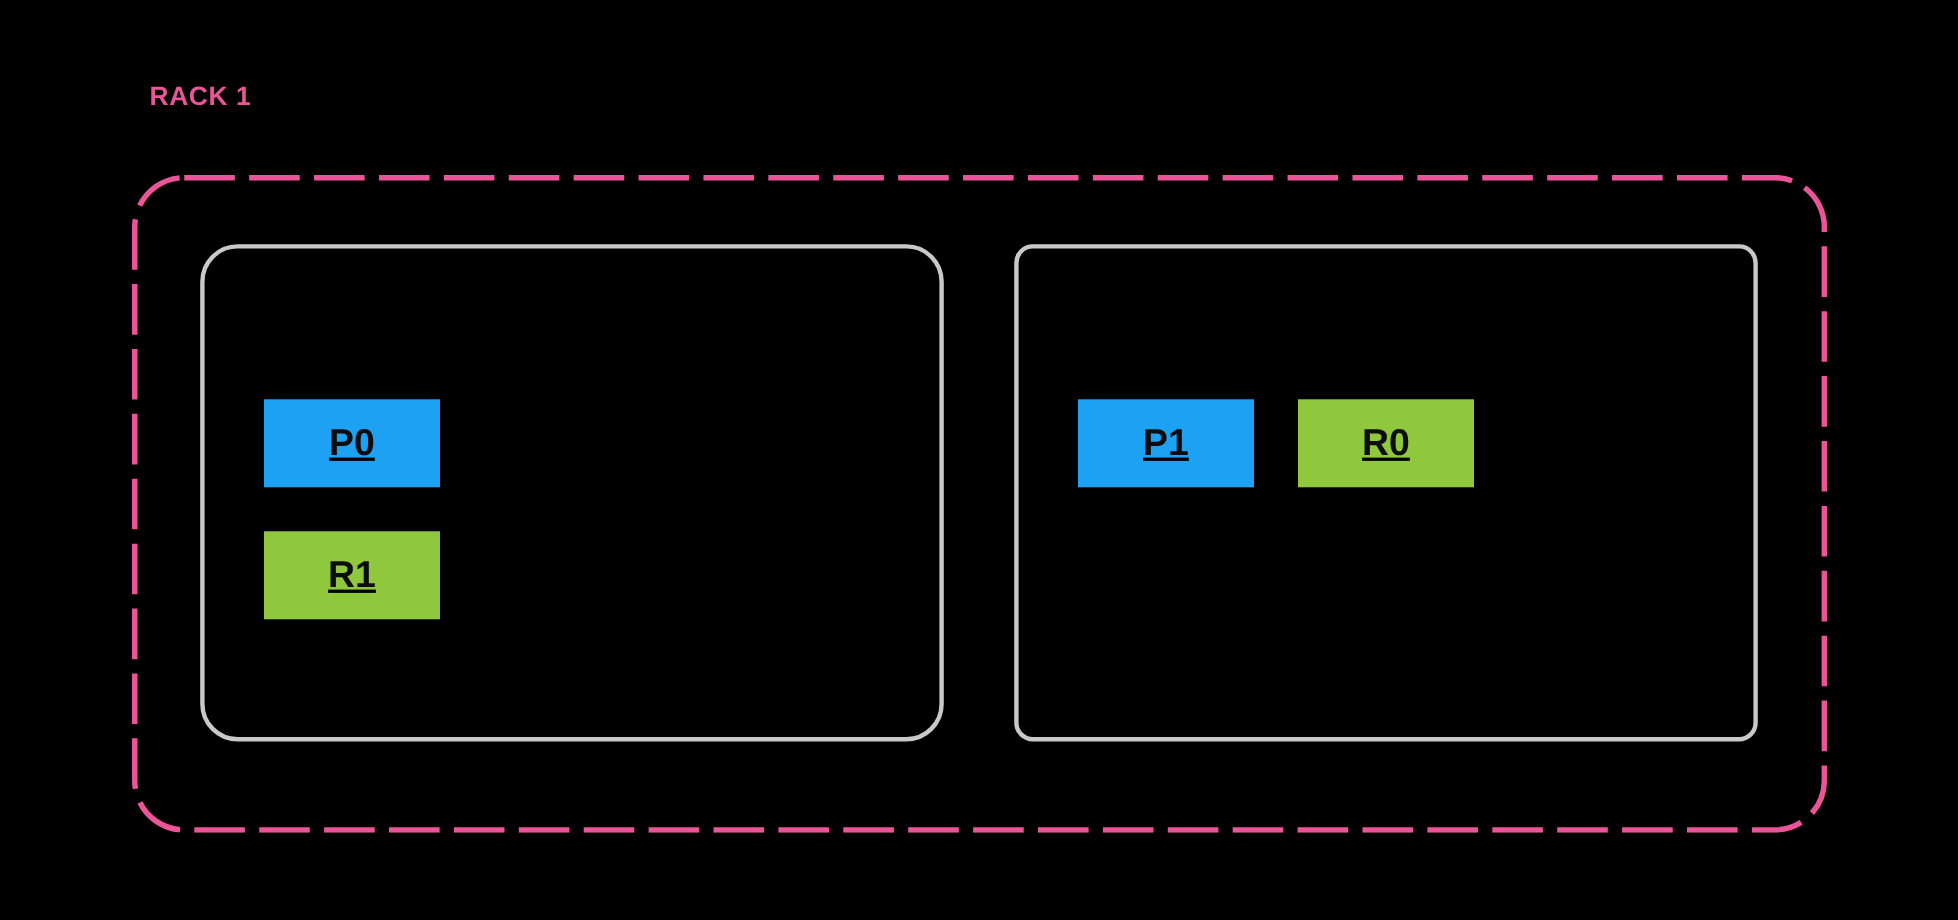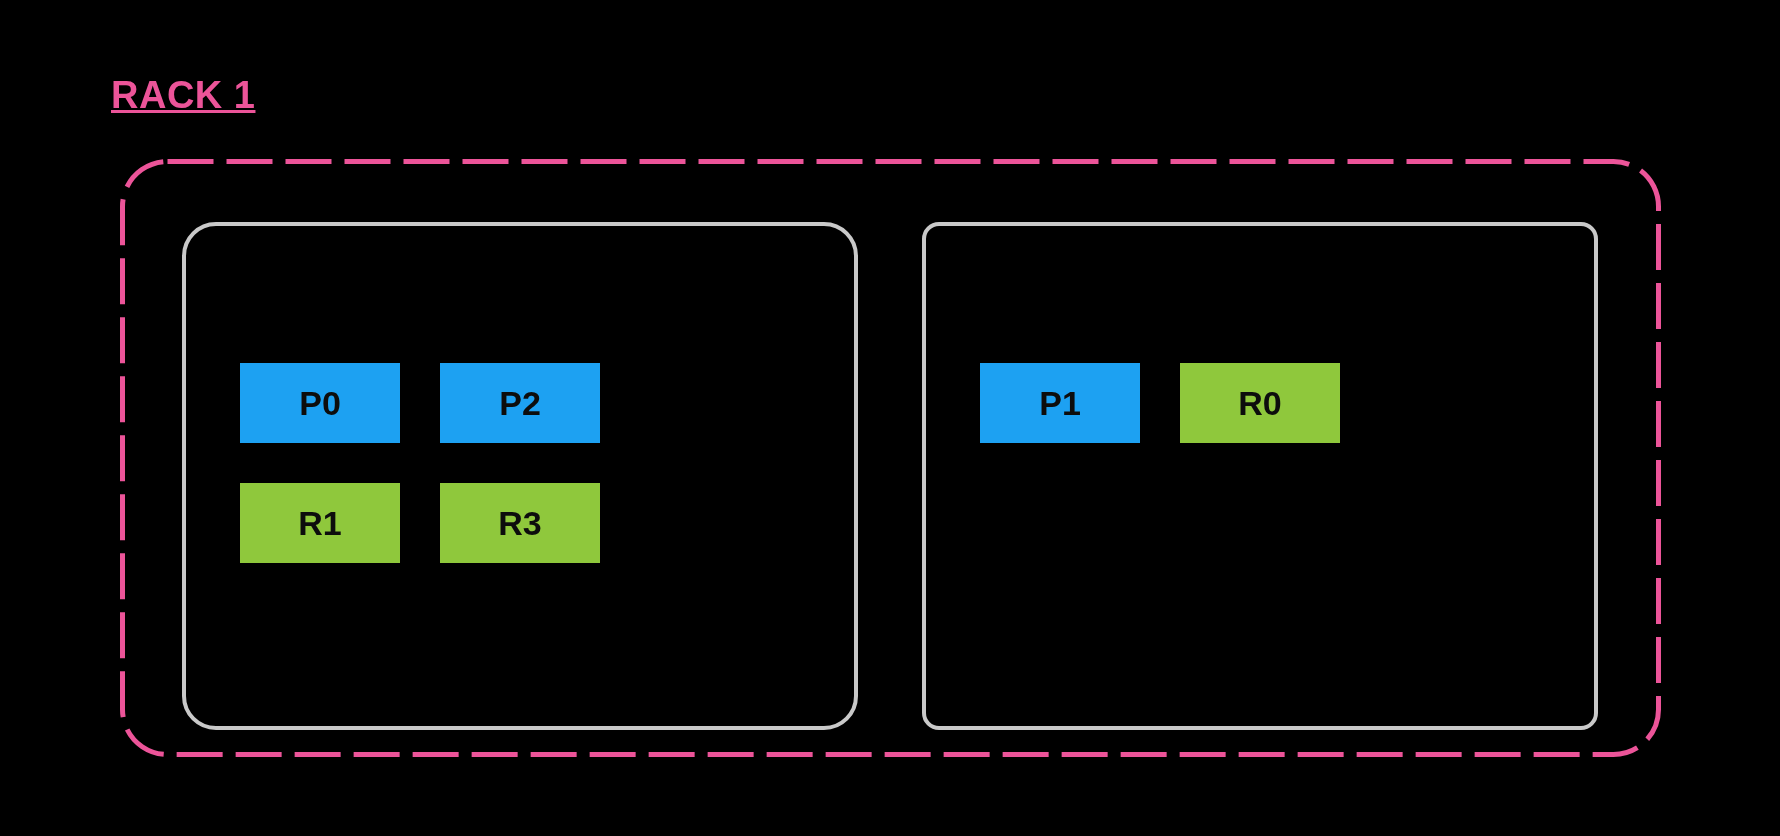--- a/index.html
+++ b/index.html
@@ -14,51 +14,51 @@
   *{margin:0;padding:0;box-sizing:border-box;}
   html,body{width:1780px;height:836px;}
   body{
     background:var(--background);
     font-family:"Liberation Sans","DejaVu Sans",sans-serif;
     position:relative;
     overflow:hidden;
   }
   .rack-label{
     position:absolute;
-    left:111px;
+    left:136px;
     top:74px;
-    font-size:38px;
+    font-size:24px;
     font-weight:700;
     letter-spacing:0.5px;
     color:var(--rack-label);
-    text-decoration:underline;
   }
   svg.rack-boundary{
     position:absolute;
     left:120px;
     top:159px;
     width:1541px;
     height:598px;
     display:block;
   }
   svg.rack-boundary rect{
     fill:none;
     stroke:var(--rack-border);
     stroke-width:5;
     stroke-dasharray:46 13;
   }
   .node{
     position:absolute;
     top:222px;
     width:676px;
-    height:508px;
+    height:452px;
     border:4px solid var(--node-border);
     border-radius:34px;
     padding:137px 0 0 54px;
     background:transparent;
+    text-decoration:underline;
   }
   .node.node-0{left:182px;}
   .node.node-1{left:922px;border-radius:17px;}
   .slot-row{
     display:flex;
     gap:40px;
   }
   .slot-row + .slot-row{
     margin-top:40px;
   }
@@ -80,25 +80,23 @@
 
 <div class="rack-label">RACK 1</div>
 
 <svg class="rack-boundary" viewBox="0 0 1541 598">
   <rect x="2.5" y="2.5" width="1536" height="593" rx="45"></rect>
 </svg>
 
 <div class="node node-0">
   <div class="slot-row">
     <div class="box" data-type="partition">P0</div>
-    <div class="box" data-type="partition">P2</div>
   </div>
   <div class="slot-row">
     <div class="box" data-type="replica">R1</div>
-    <div class="box" data-type="replica">R3</div>
   </div>
 </div>
 
 <div class="node node-1">
   <div class="slot-row">
     <div class="box" data-type="partition">P1</div>
     <div class="box" data-type="replica">R0</div>
   </div>
 </div>
 

